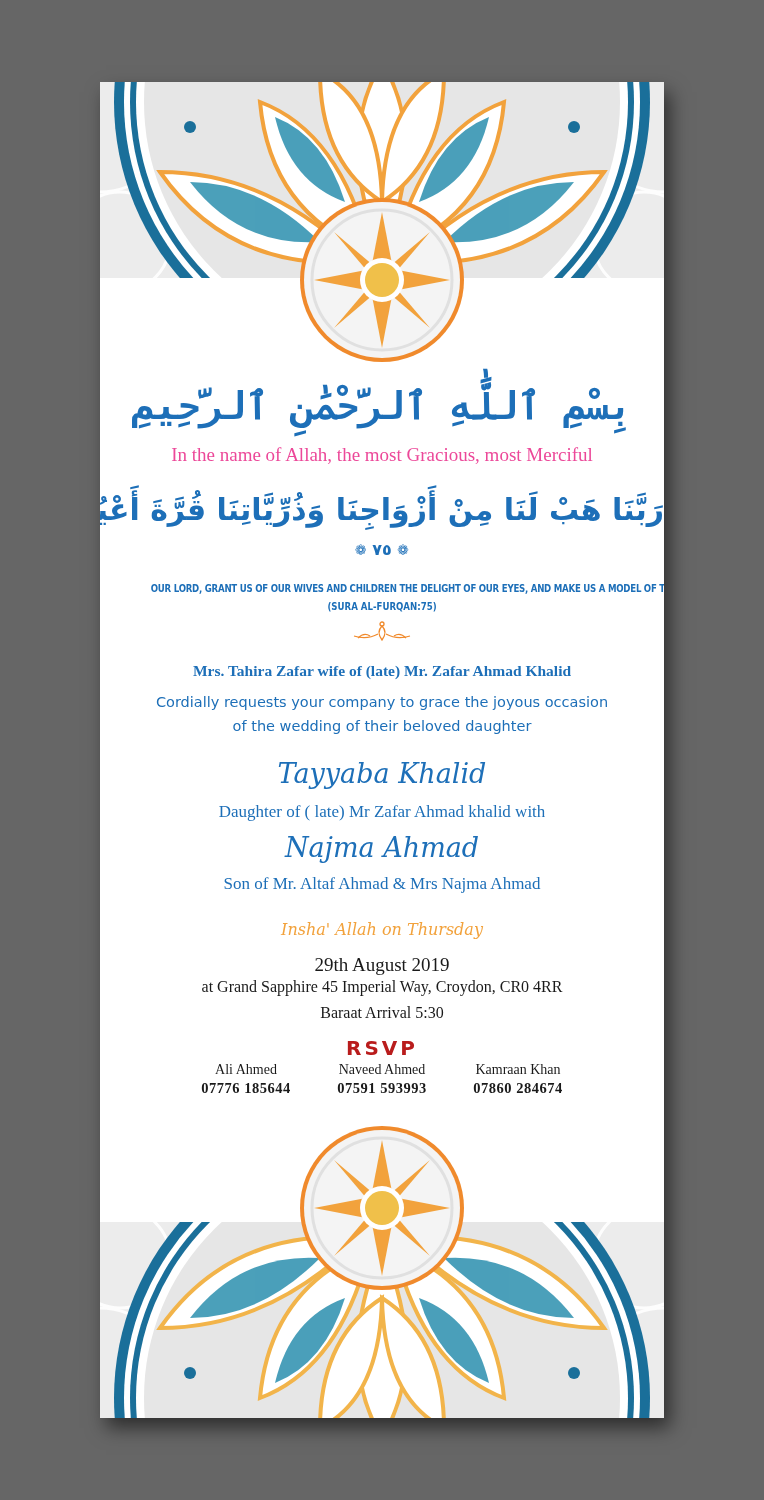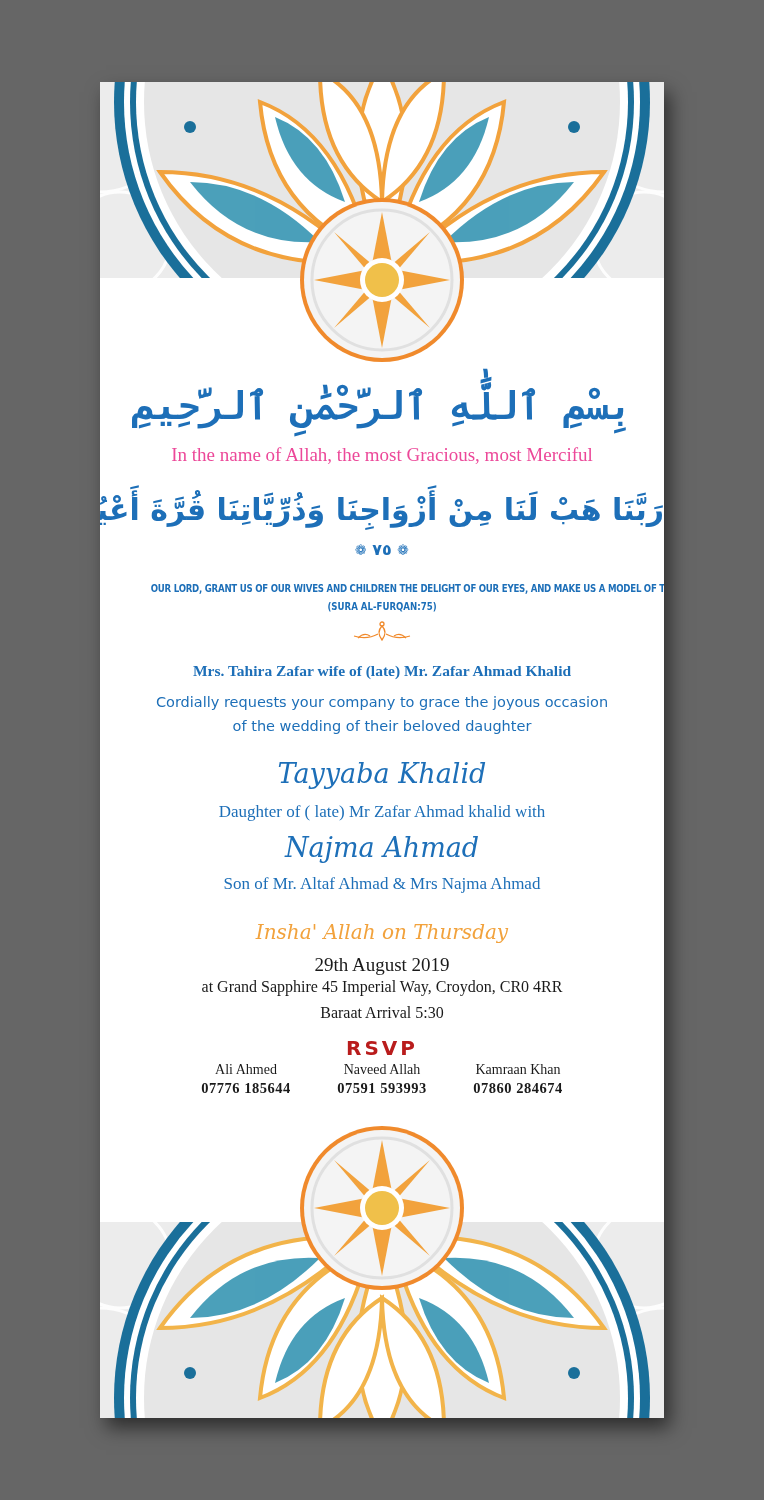--- a/index.html
+++ b/index.html
@@ -35,21 +35,21 @@
   .english-verse { top:500px; font-size:10.5px; font-family:"DejaVu Sans", sans-serif; color:#1d6fb8; font-weight:bold; letter-spacing:-0.3px; transform:scaleX(0.82); transform-origin:center; }
   .sura { top:518px; font-size:10.5px; font-family:"DejaVu Sans", sans-serif; color:#1d6fb8; font-weight:bold; transform:scaleX(0.82); transform-origin:center; }
   .divider { position:absolute; left:252px; top:538px; width:60px; height:24px; }
   .host { top:580px; font-size:15.5px; font-family:"Liberation Serif", serif; font-weight:bold; color:#1d6fb8; }
   .request { top:612px; font-size:14.5px; font-family:"DejaVu Sans", sans-serif; color:#1d6fb8; font-weight:normal; }
   .request2 { top:636px; font-size:14.5px; font-family:"DejaVu Sans", sans-serif; color:#1d6fb8; }
   .bride { top:676px; font-size:27px; font-family:"DejaVu Serif", serif; font-style:italic; color:#1d6fb8; }
   .bride-parent { top:720px; font-size:17px; font-family:"Liberation Serif", serif; color:#1d6fb8; }
   .groom { top:750px; font-size:27px; font-family:"DejaVu Serif", serif; font-style:italic; color:#1d6fb8; }
   .groom-parent { top:792px; font-size:17px; font-family:"Liberation Serif", serif; color:#1d6fb8; }
-  .insha { top:838px; font-size:20px; font-family:"DejaVu Serif", serif; font-style:italic; color:#f2a23c; }
+  .insha { top:838px; font-size:16px; font-family:"DejaVu Serif", serif; font-style:italic; color:#f2a23c; }
   .date { top:872px; font-size:19px; font-family:"Liberation Serif", serif; color:#1a1a1a; }
   .venue { top:896px; font-size:16px; font-family:"Liberation Serif", serif; color:#1a1a1a; }
   .arrival { top:922px; font-size:16px; font-family:"Liberation Serif", serif; color:#1a1a1a; }
   .rsvp { top:954px; font-size:20px; font-family:"DejaVu Sans", sans-serif; font-weight:bold; color:#b91c1c; letter-spacing:3px; }
   .contacts { position:absolute; top:980px; left:0; width:564px; display:flex; justify-content:center; gap:26px; }
   .contact { text-align:center; width:110px; }
   .contact .name { font-size:14px; font-family:"Liberation Serif", serif; color:#1a1a1a; }
   .contact .phone { font-size:14.5px; font-family:"Liberation Serif", serif; font-weight:bold; color:#1a1a1a; margin-top:2px; letter-spacing:0.5px; }
 </style>
 </head>
@@ -200,21 +200,21 @@
     <div class="t venue">at Grand Sapphire 45 Imperial Way, Croydon, CR0 4RR</div>
     <div class="t arrival">Baraat Arrival 5:30</div>
 
     <div class="t rsvp">RSVP</div>
     <div class="contacts">
       <div class="contact">
         <div class="name">Ali Ahmed</div>
         <div class="phone">07776 185644</div>
       </div>
       <div class="contact">
-        <div class="name">Naveed Allah</div>
+        <div class="name">Naveed Ahmed</div>
         <div class="phone">07591 593993</div>
       </div>
       <div class="contact">
         <div class="name">Kamraan Khan</div>
         <div class="phone">07860 284674</div>
       </div>
     </div>
   </div>
 </div>
 

